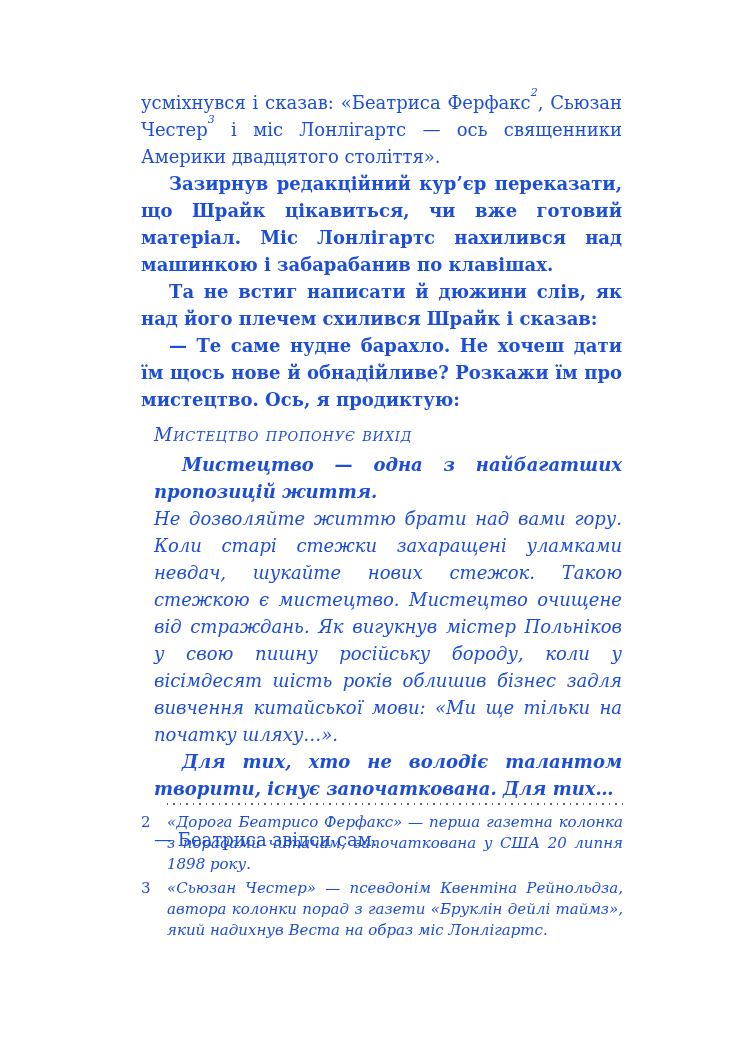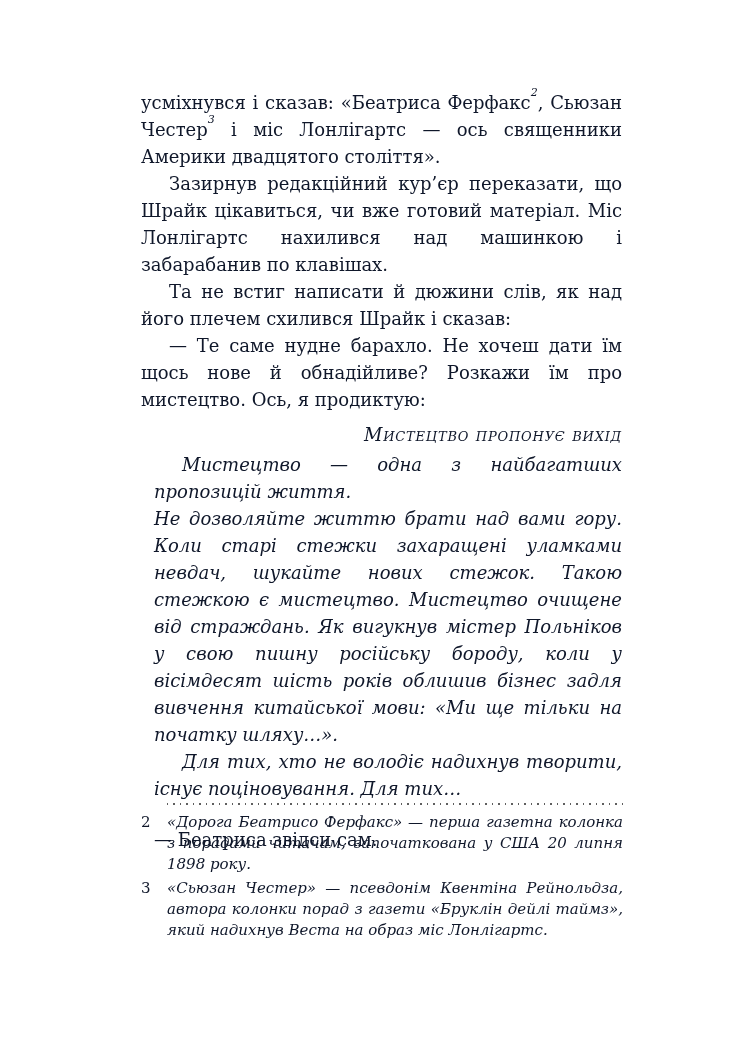--- a/index.html
+++ b/index.html
@@ -6,59 +6,59 @@
     margin: 0;
     padding: 0;
     background: #ffffff;
   }
   .page {
     position: relative;
     width: 750px;
     height: 1051px;
     background: #ffffff;
     font-family: "DejaVu Serif", serif;
-    color: #0f172a;
+    color: #1d4ed8;
     overflow: hidden;
   }
   .column {
     position: absolute;
     left: 141px;
     top: 89px;
     width: 481px;
   }
   .para {
     margin: 0;
     font-size: 18px;
     line-height: 27px;
     text-align: justify;
     hyphens: manual;
     -webkit-hyphens: manual;
   }
-  .indent { text-indent: 28px; }
+  .indent { text-indent: 28px; font-weight: bold; }
   .no-indent { text-indent: 0; }
   sup.fnref {
     font-style: italic;
     font-size: 11px;
     line-height: 0;
     position: relative;
     top: -0.55em;
   }
   .dictation {
     margin-left: 13px;
     margin-top: 6px;
   }
   .dictation .para { font-style: italic; }
   .heading {
     margin: 8px 0 3px 0;
     font-size: 18px;
     line-height: 27px;
     font-style: italic;
     font-variant: small-caps;
     letter-spacing: 0.8px;
-    text-align: right;
+    text-align: left;
   }
   .closing {
     margin-top: 24px;
     text-indent: 13px;
   }
   .footnotes {
     position: absolute;
     left: 141px;
     top: 803px;
     width: 482px;
@@ -99,21 +99,21 @@
     <p class="para indent">Зазирнув редакційний кур’єр переказати, що Шрайк ці­кавиться, чи вже готовий матеріал. Міс Лонлігартс нахи­лився над машинкою і забарабанив по клавішах.</p>
 
     <p class="para indent">Та не встиг написати й дюжини слів, як над його плечем схилився Шрайк і сказав:</p>
 
     <p class="para indent">— Те саме нудне барахло. Не хочеш дати їм щось нове й обнадійливе? Розкажи їм про мистецтво. Ось, я про­дик­тую:</p>
 
     <section class="dictation">
       <p class="heading">Мистецтво пропонує вихід</p>
       <p class="para indent">Мистецтво&nbsp;— одна з найбагатших пропозицій жит­тя.</p>
       <p class="para no-indent">Не дозволяйте життю брати над вами гору. Коли ста­рі стежки захаращені уламками невдач, шукайте но­вих стежок. Такою стежкою є мистецтво. Мистецтво очищене від страждань. Як вигукнув містер Польніков у свою пишну російську бороду, коли у вісімдесят шість років облишив бізнес задля вивчення китайської мови: «Ми ще тільки на початку шляху…».</p>
-      <p class="para indent">Для тих, хто не володіє надихнув творити, існує поціновування. Для тих…</p>
+      <p class="para indent">Для тих, хто не володіє талантом творити, існує започаткована. Для тих…</p>
     </section>
 
     <p class="para closing">— Беатриса звідси сам.</p>
 
   </div>
 
   <div class="footnotes">
     <div class="fn-sep"></div>
 
     <div class="fn">

